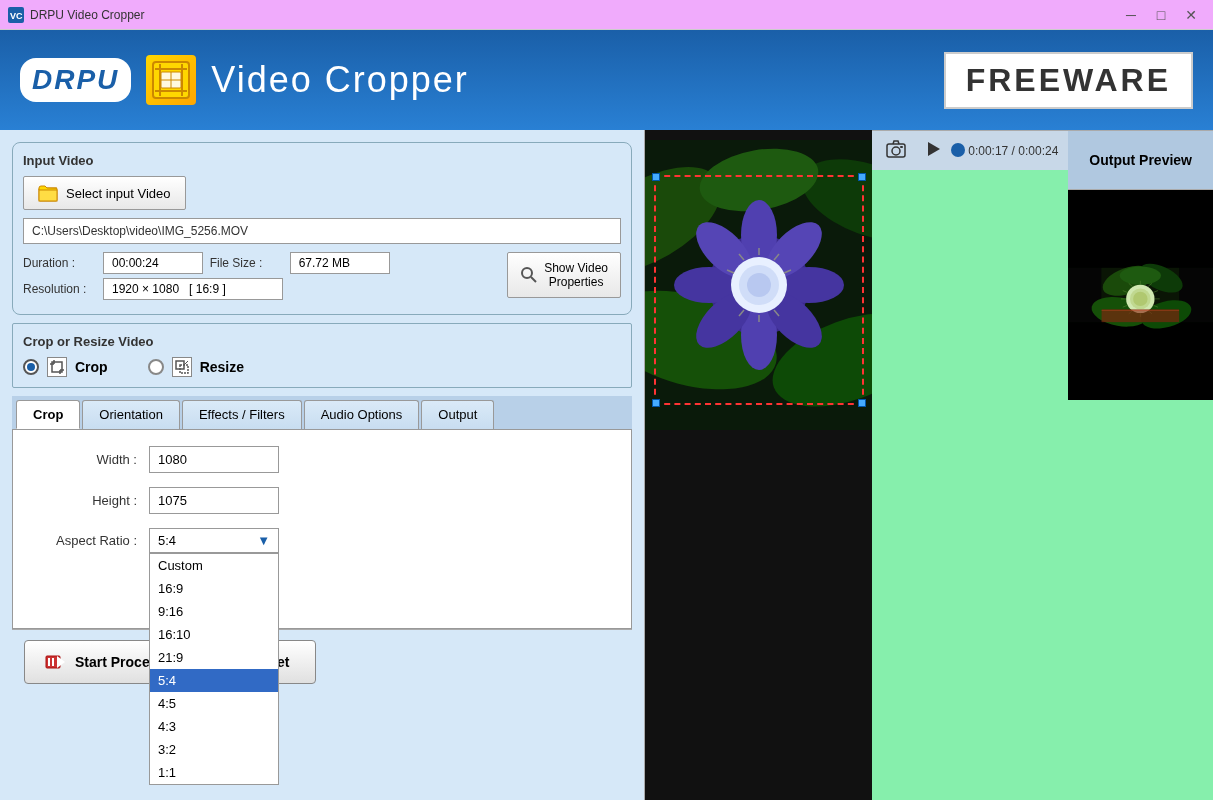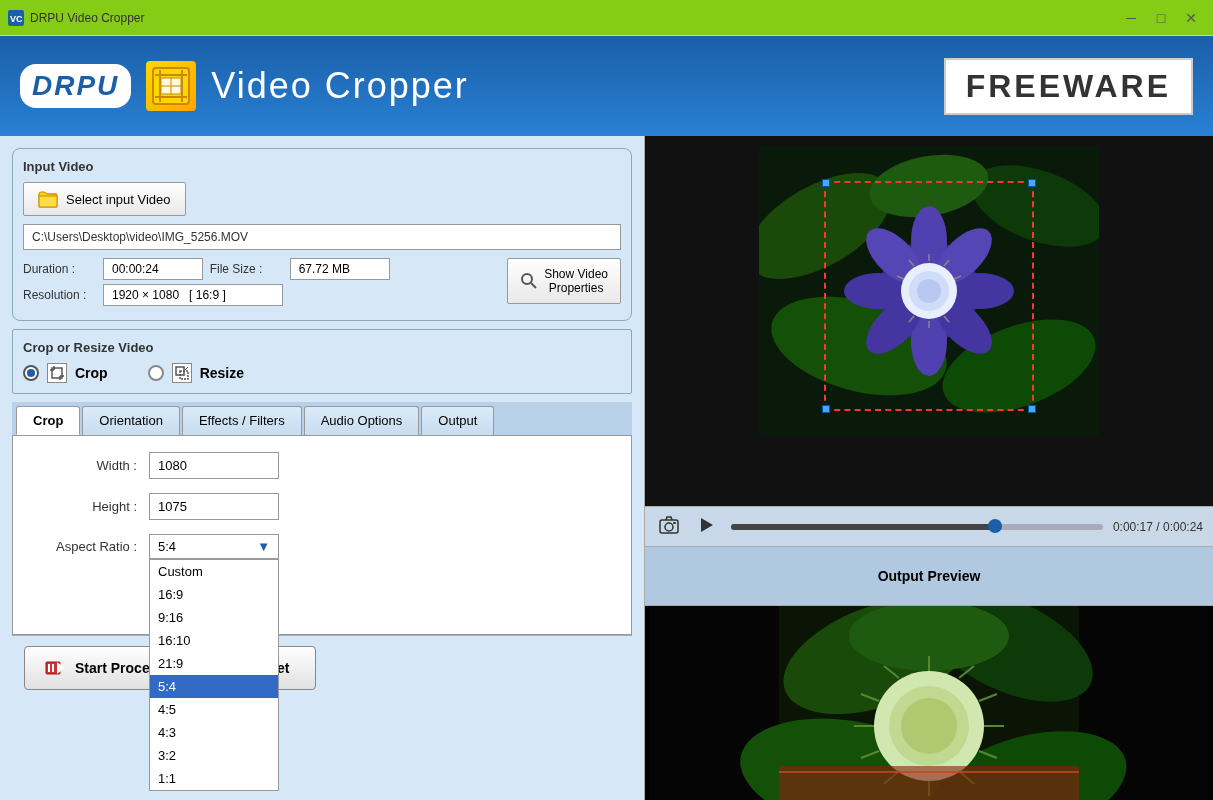--- a/index.html
+++ b/index.html
@@ -1,21 +1,21 @@
 <!DOCTYPE html>
 <html><head>
   <meta charset="utf-8">
   <style>
     * { box-sizing: border-box; margin: 0; padding: 0; font-family: 'Segoe UI', Arial, sans-serif; }
     body { width: 1213px; height: 800px; overflow: hidden; background: #f0f0f0; }
 
     
     .titlebar {
-      height: 36px;
-      background: #84cc16;
+      height: 30px;
+      background: #f0abfc;
       display: flex;
       align-items: center;
       padding: 0 8px;
       border-bottom: 1px solid #ccc;
       font-size: 12px;
       color: #333;
     }
     .titlebar-icon { width: 16px; height: 16px; margin-right: 6px; }
     .titlebar-title { flex: 1; }
     .titlebar-controls { display: flex; gap: 2px; }
@@ -285,21 +285,21 @@
       background: linear-gradient(to bottom, #fff, #e0e0e0);
       min-width: 120px;
       justify-content: center;
     }
 
     
     .right-panel {
       flex: 1;
       background: #86efac;
       display: flex;
-      flex-direction: column;
+      flex-direction: row;
     }
 
     .video-preview-area {
       flex: 1;
       position: relative;
       background: #000;
       display: flex;
       align-items: center;
       justify-content: center;
       overflow: hidden;

